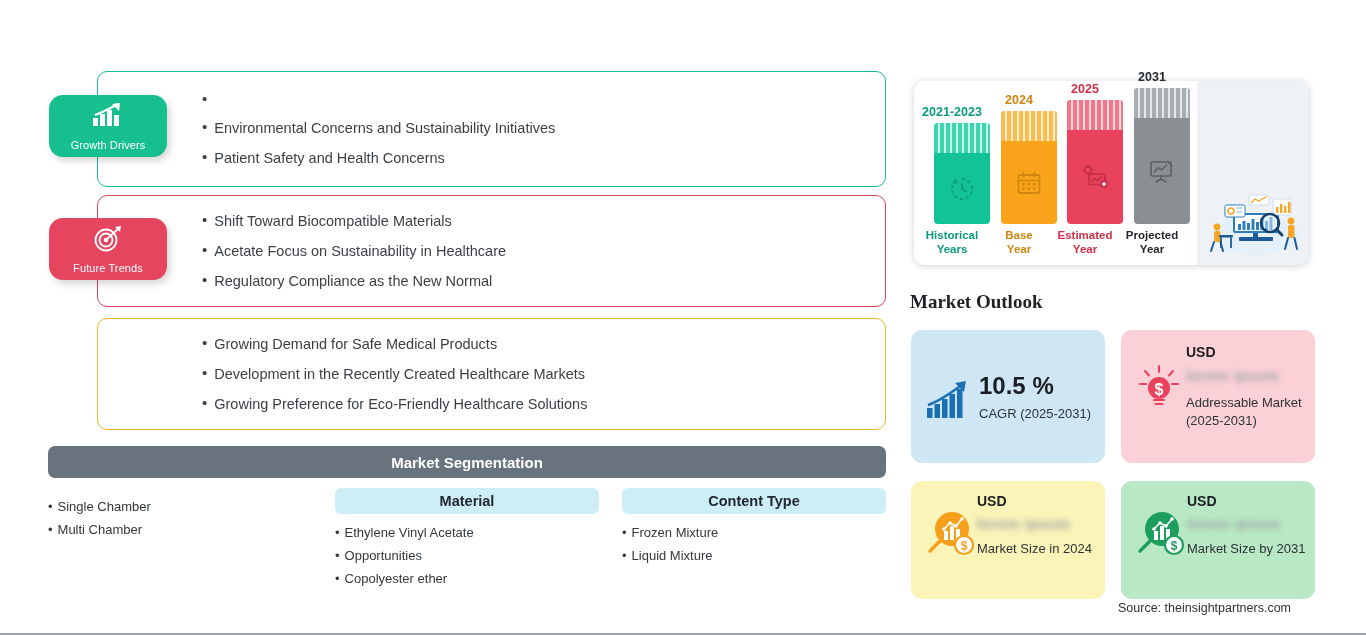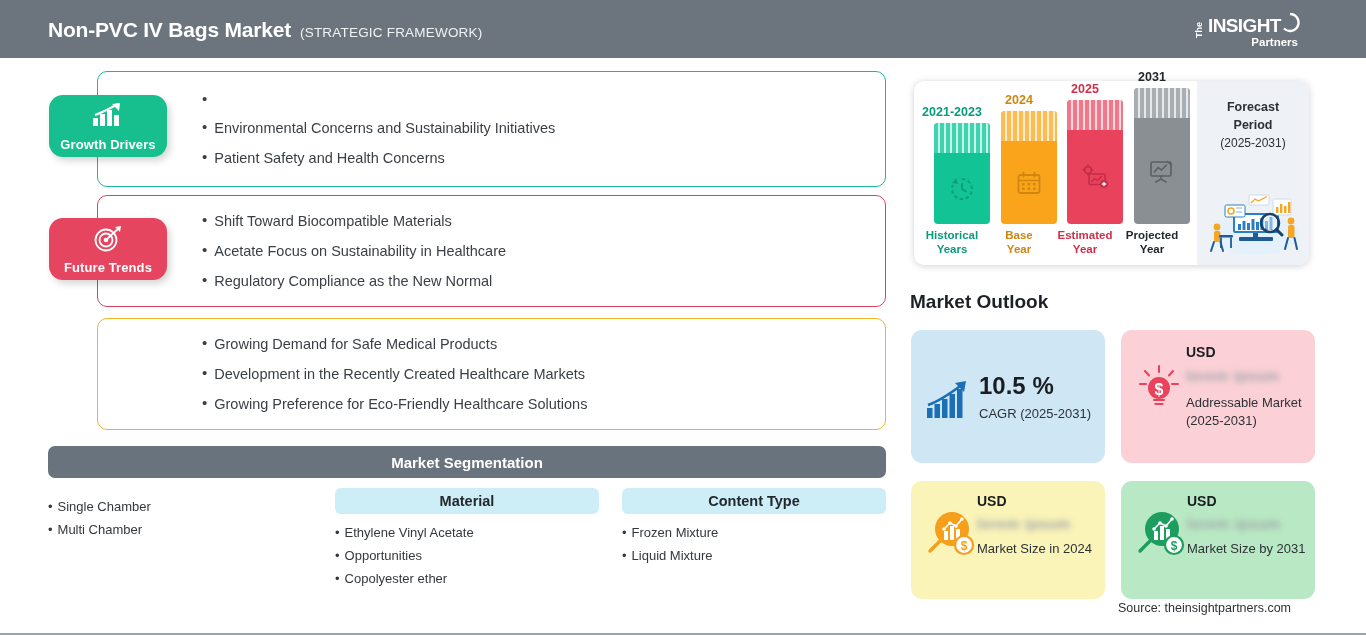--- a/index.html
+++ b/index.html
@@ -31,21 +31,21 @@
   .panel .bullet { font-size: 14.5px; color: #3a3f45; line-height: 1.25; display: flex; gap: 7px; }
   .panel .bullet .dot { font-size: 15px; line-height: 1.1; }
 
   .badge {
     position: absolute; width: 118px; height: 62px; border-radius: 14px;
     display: flex; flex-direction: column; align-items: center; justify-content: flex-end;
     padding-bottom: 6px; color: #fff;
     box-shadow: 3px 4px 7px rgba(0,0,0,0.16);
     z-index: 5;
   }
-  .badge .b-label { font-size: 13px; font-weight: bold; letter-spacing: 0.1px; line-height: 1; }
+  .badge .b-label { font-size: 11px; font-weight: normal; letter-spacing: 0.1px; line-height: 1; }
   .badge .b-icon { position: absolute; top: 7px; left: 50%; transform: translateX(-50%); }
 
   #panel-growth { left: 97px; top: 71px; width: 789px; height: 116px; border: 1.6px solid #19b89a; }
   #badge-growth { left: 49px; top: 95px; background: #17bf8f; }
   #panel-trends { left: 97px; top: 195px; width: 789px; height: 112px; border: 1.6px solid #d9455b; }
   #badge-trends { left: 49px; top: 218px; background: #e5455e; }
   #panel-opps  { left: 97px; top: 318px; width: 789px; height: 112px; border: 1.6px solid #f0b429; }
   #badge-opps  { left: 49px; top: 341px; background: #f59f1a; }
 
   
@@ -95,21 +95,21 @@
     background: #eef1f5; border-radius: 0 10px 10px 0;
   }
   #forecast-side .ft {
     position: absolute; top: 17px; left: 0; right: 0; text-align: center;
     font-size: 12.5px; font-weight: bold; color: #2c3136; line-height: 1.45;
   }
   #forecast-side .fsub { font-weight: normal; font-size: 12px; }
   #forecast-illu { position: absolute; bottom: 8px; left: 4px; }
 
   
-  #outlook-title { position: absolute; left: 910px; top: 291px; font-size: 19px; font-weight: bold; color: #1d2126; }
+  #outlook-title { position: absolute; left: 910px; top: 291px; font-size: 19px; font-weight: bold; color: #1d2126; font-family: Liberation Serif, serif; }
 
   .ocard { position: absolute; border-radius: 11px; }
   #ocard-cagr { left: 911px; top: 330px; width: 194px; height: 133px; background: #cfe6f5; }
   #ocard-addr { left: 1121px; top: 330px; width: 194px; height: 133px; background: #fbd1d7; }
   #ocard-ms24 { left: 911px; top: 481px; width: 194px; height: 118px; background: #fbf4b8; }
   #ocard-ms31 { left: 1121px; top: 481px; width: 194px; height: 118px; background: #b9e9c4; }
 
   .ocard .ic { position: absolute; }
   .ocard .big { font-size: 24px; font-weight: bold; color: #1a1e22; line-height: 1; }
   .ocard .small { font-size: 13px; color: #2d3237; line-height: 1.35; }
@@ -124,32 +124,20 @@
   #ms24-body { position: absolute; left: 66px; top: 12px; width: 125px; }
   #ms31-body { position: absolute; left: 66px; top: 12px; width: 125px; }
 
   #source { position: absolute; left: 1118px; top: 601px; font-size: 12.5px; color: #2d3237; }
 </style>
 </head>
 <body>
 
 <div id="page">
 
-  <div id="header">
-    <div class="title-wrap">
-      <span class="title">Non-PVC IV Bags Market</span>
-      <span class="subtitle">(STRATEGIC FRAMEWORK)</span>
-    </div>
-    <svg id="logo" viewBox="0 0 116 44">
-      <text x="8" y="22" font-family="Liberation Sans, sans-serif" font-size="9" font-weight="bold" fill="#ffffff" transform="rotate(-90 8 22)" text-anchor="middle">The</text>
-      <text x="14" y="24" font-family="Liberation Sans, sans-serif" font-size="19" font-weight="bold" fill="#ffffff" letter-spacing="-0.6">INSIGHT</text>
-      <path d="M96 6 a8.5 8.5 0 1 1 -6 14.5" fill="none" stroke="#ffffff" stroke-width="2.4"></path>
-      <text x="104" y="38" font-family="Liberation Sans, sans-serif" font-size="11.5" font-weight="bold" fill="#ffffff" text-anchor="end">Partners</text>
-    </svg>
-  </div>
 
   <div class="panel" id="panel-growth">
     <div class="bullets">
       <div class="bullet">
           <span class="dot">•</span>
         </div>
       <div class="bullet">
           <span class="dot">•</span>
           <span>Environmental Concerns and Sustainability Initiatives</span>
         </div>
@@ -375,25 +363,20 @@
               <path d="M13 18 L13 21 M8 24 L13 21 L18 24" stroke="#5d6165" stroke-width="1.6" fill="none" stroke-linecap="round"></path>
               <path d="M19 3 L24 8" stroke="#5d6165" stroke-width="1.5"></path>
             </svg>
           </div>
         </div>
         <span class="cap" style="color:#23282d"><span>Projected</span><br><span>Year</span></span>
       </div>
     </div>
 
     <div id="forecast-side">
-      <div class="ft">
-        <span>Forecast</span><br>
-        <span>Period</span><br>
-        <span class="fsub">(2025-2031)</span>
-      </div>
       <svg id="forecast-illu" width="104" height="66" viewBox="0 0 104 66">
         <ellipse cx="54" cy="44" rx="44" ry="20" fill="#e4f0fa"></ellipse>
         <rect x="38" y="46" width="34" height="4" rx="1" fill="#1d5c96"></rect>
         <rect x="52" y="40" width="5" height="7" fill="#1d5c96"></rect>
         <rect x="32" y="22" width="46" height="20" rx="2" fill="#2c7ec4"></rect>
         <rect x="34" y="24" width="42" height="16" fill="#ffffff"></rect>
         <g fill="#2c7ec4">
           <rect x="37" y="33" width="3" height="6"></rect>
             <rect x="41.5" y="30" width="3" height="9"></rect>
           <rect x="46" y="32" width="3" height="7"></rect>

